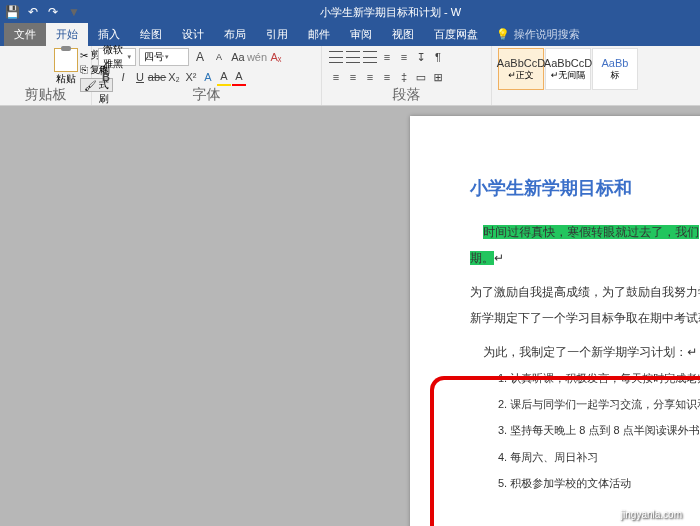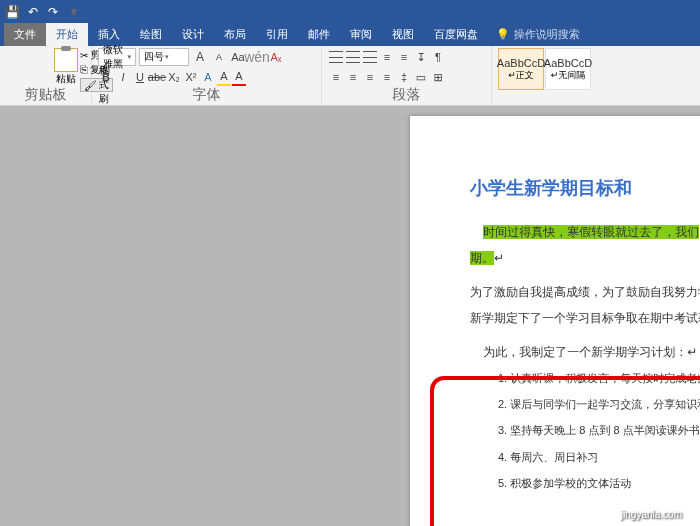--- a/index.html
+++ b/index.html
@@ -46,21 +46,21 @@
 .style-box { width: 46px; height: 42px; border: 1px solid #e0e0e0; margin-right: 1px; display: flex; flex-direction: column; align-items: center; justify-content: center; font-size: 9px; background: #fff; }
 .style-box.active { border: 1px solid #f0b060; background: #fdf0d8; }
 .style-prev { font-size: 11px; color: #333; }
 .style-prev.blue { color: #4472c4; }
 
 
 .doc-area { position: absolute; top: 106px; bottom: 0; left: 0; right: 0; background: #b7b7b7; overflow: hidden; }
 .page { position: absolute; top: 10px; left: 410px; width: 700px; height: 900px; background: #fff; box-shadow: 0 0 4px rgba(0,0,0,.3); padding: 60px 40px 40px 60px; font-size: 12px; color: #333; }
 .page h1 { color: #3a6fc9; font-size: 18px; text-align: left; margin-bottom: 20px; }
 .para { line-height: 2; margin-bottom: 2px; }
-.hl { background: #84cc16; }
+.hl { background: #22c55e; }
 .redbox { position: absolute; top: 270px; left: 430px; right: -20px; height: 300px; border: 4px solid #e40000; border-top-left-radius: 14px; border-right: none; border-bottom: none; pointer-events: none; z-index: 5; }
 .ol { padding-left: 28px; }
 .ol li { line-height: 2.2; margin-bottom: 2px; font-size: 11px; list-style-position: inside; }
 
 
 .watermark { position: absolute; bottom: 6px; right: 18px; font-size: 15px; font-weight: bold; color: #fff; text-shadow: 1px 1px 2px #000; z-index: 20; display: flex; flex-direction: column; align-items: flex-end; }
 .wm-main { display: flex; align-items: center; gap: 4px; }
 .checkmark { color: #d40000; font-size: 26px; font-weight: bold; }
 .wm-url { font-size: 10px; font-weight: normal; }
 
@@ -69,20 +69,21 @@
 </head>
 <body>
 
 <div class="titlebar">
   <div class="qat">
     <span class="qicon">💾</span>
     <span class="qicon">↶</span>
     <span class="qicon">↷</span>
     <span class="qicon caret">▼</span>
   </div>
+  <div class="docname">小学生新学期目标和计划  -  W</div>
 </div>
 
 <div class="tabs">
   <div class="tab file">文件</div>
   <div class="tab active">开始</div>
   <div class="tab">插入</div>
   <div class="tab">绘图</div>
   <div class="tab">设计</div>
   <div class="tab">布局</div>
   <div class="tab">引用</div>
@@ -128,21 +129,21 @@
           <span>微软雅黑</span>
           <span class="caret">▾</span>
         </div>
       <div class="sel fontsize">
           <span>四号</span>
           <span class="caret">▾</span>
         </div>
       <button class="fbtn aa1">A</button>
       <button class="fbtn aa2">A</button>
       <button class="fbtn">Aa</button>
-      <button class="fbtn" style="font-size:14px;color:#888">wén</button>
+      <button class="fbtn" style="font-size:11px;color:#888">wén</button>
       <button class="fbtn" style="color:#c04040">Aₓ</button>
     </div>
     <div class="font-row2">
       <button class="fbtn bold">B</button>
       <button class="fbtn italic">I</button>
       <button class="fbtn ul">U</button>
       <button class="fbtn strike">abe</button>
       <button class="fbtn">X₂</button>
       <button class="fbtn">X²</button>
       <button class="fbtn" style="color:#2e75b6">A</button>
@@ -194,20 +195,24 @@
 
   <div class="group" style="flex:1;border-right:none">
     <div class="styles">
       <div class="style-box active">
         <span class="style-prev">AaBbCcD</span>
         <span>↵正文</span>
       </div>
       <div class="style-box">
         <span class="style-prev">AaBbCcD</span>
         <span>↵无间隔</span>
+      </div>
+      <div class="style-box">
+        <span class="style-prev blue">AaBb</span>
+        <span>标</span>
       </div>
     </div>
   </div>
 </div>
 
 <div class="doc-area">
   <div class="page">
     <h1>小学生新学期目标和</h1>
     <p class="para">&nbsp;&nbsp;&nbsp;&nbsp;<span class="hl">时间过得真快，寒假转眼就过去了，我们</span></p>
     <p class="para"><span class="hl">期。</span>↵</p>

